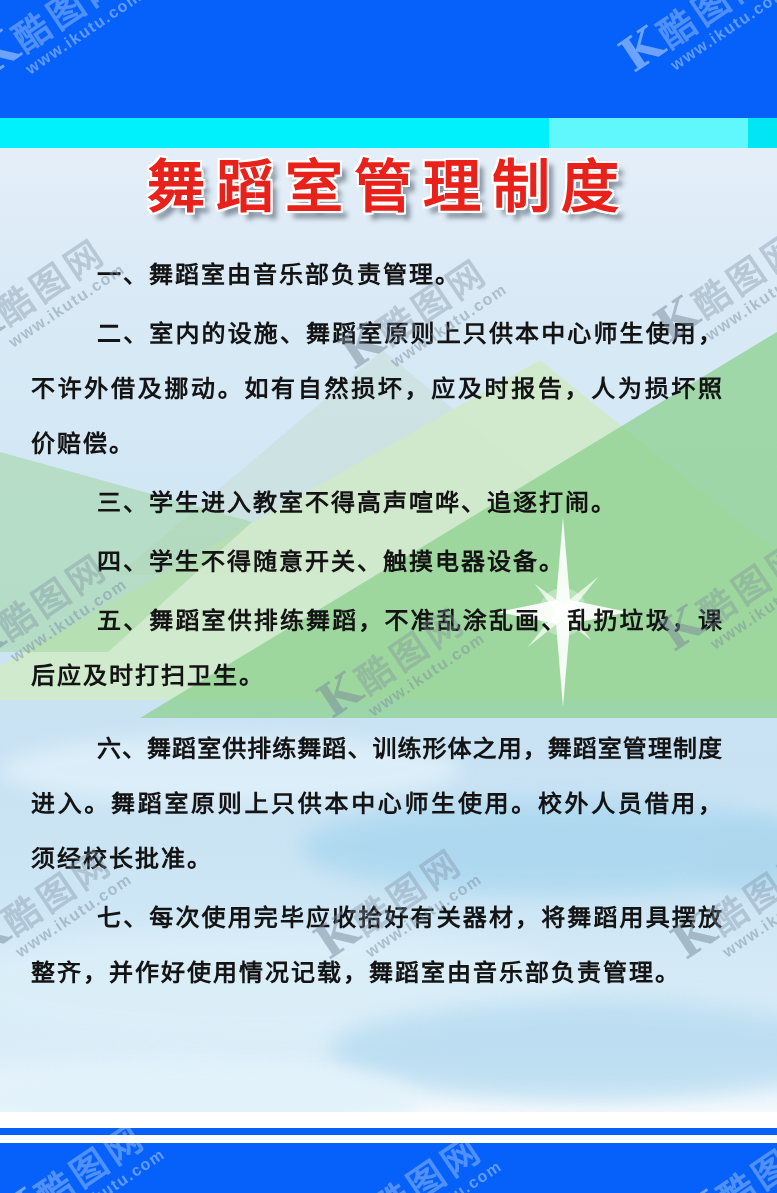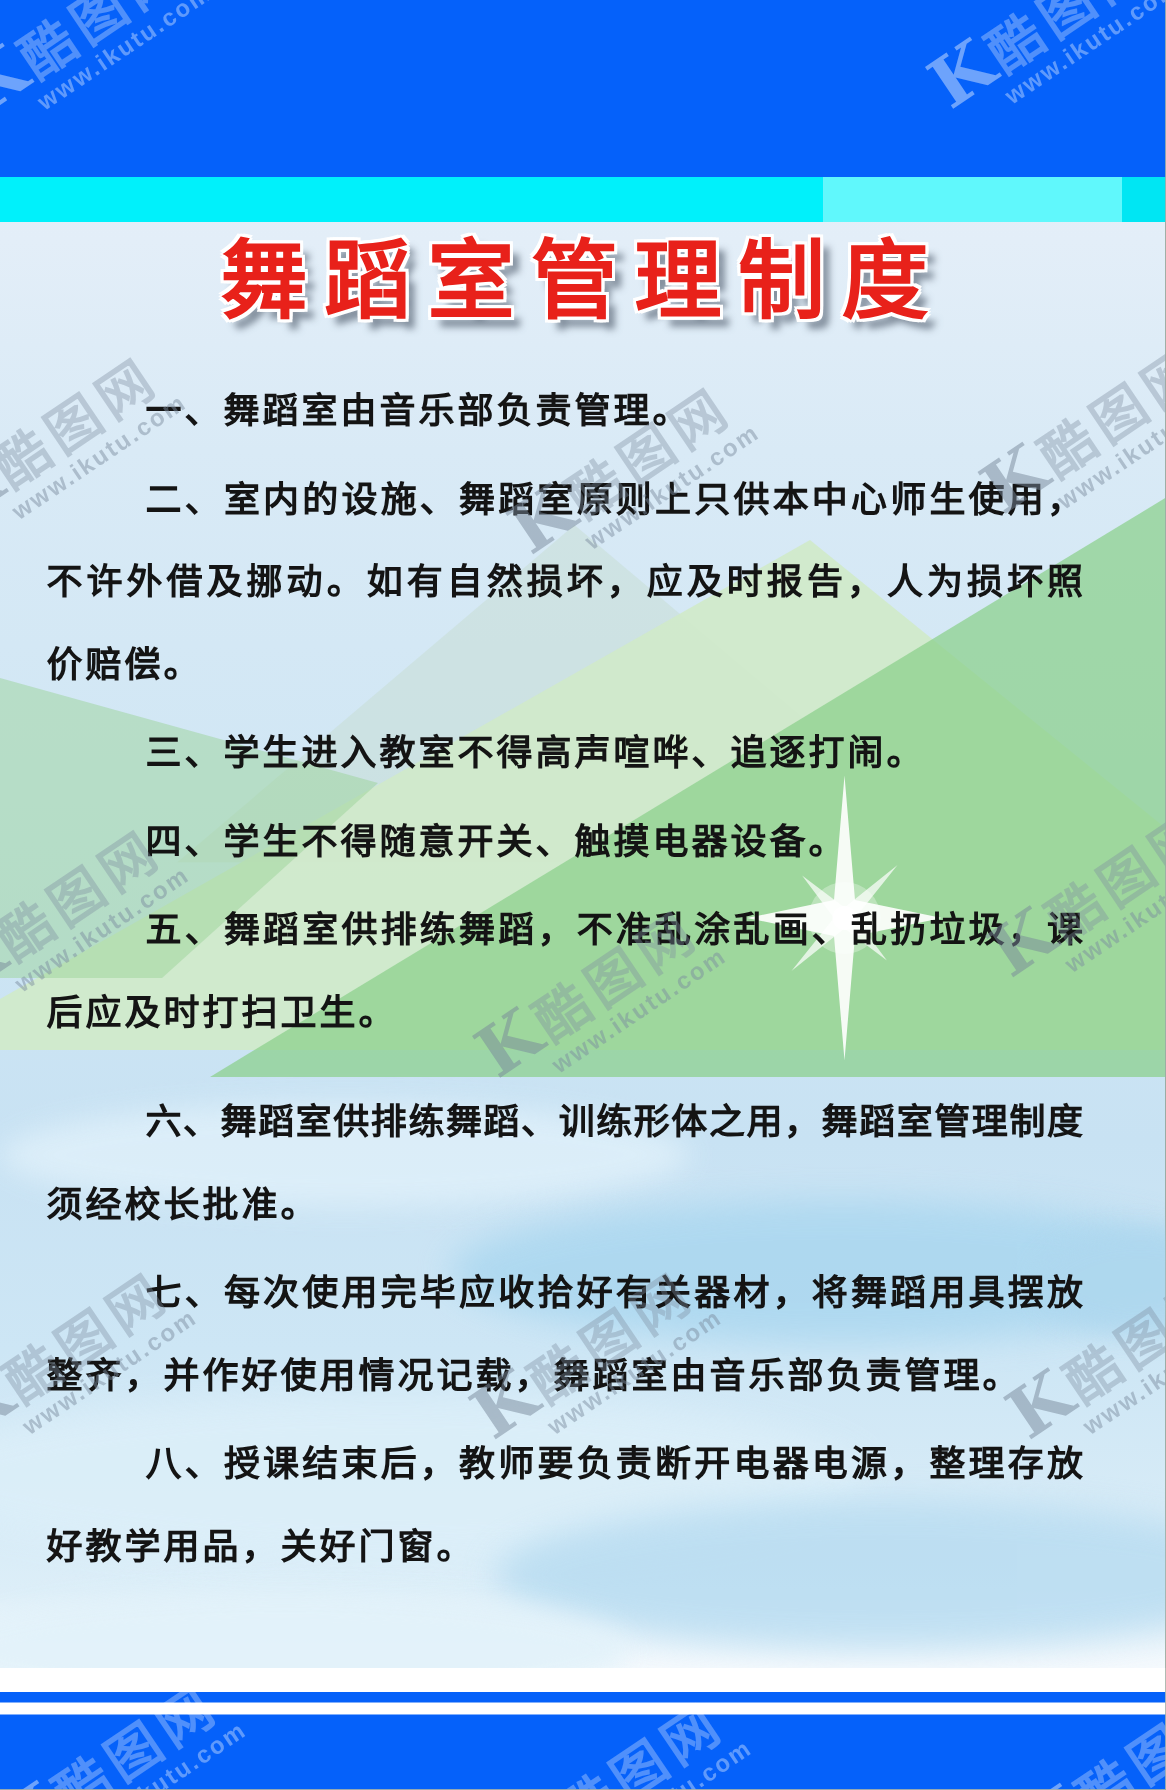--- a/index.html
+++ b/index.html
@@ -115,30 +115,27 @@
       </div>
       <div class="para">
         <div class="line first">四、学生不得随意开关、触摸电器设备。</div>
       </div>
       <div class="para">
         <div class="line first fill">五、舞蹈室供排练舞蹈，不准乱涂乱画、乱扔垃圾，课</div>
         <div class="line">后应及时打扫卫生。</div>
       </div>
       <div class="para">
         <div class="line first fill">六、舞蹈室供排练舞蹈、训练形体之用，舞蹈室管理制度</div>
+        <div class="line fill">进入。舞蹈室原则上只供本中心师生使用。校外人员借用，</div>
         <div class="line">须经校长批准。</div>
       </div>
       <div class="para">
         <div class="line first fill">七、每次使用完毕应收拾好有关器材，将舞蹈用具摆放</div>
         <div class="line">整齐，并作好使用情况记载，舞蹈室由音乐部负责管理。</div>
       </div>
-      <div class="para">
-        <div class="line first fill">八、授课结束后，教师要负责断开电器电源，整理存放</div>
-        <div class="line">好教学用品，关好门窗。</div>
-      </div>
     </div>
 
   <div id="watermarks">
       <div class="wm light" style="left: 55px; top: 22px;">
         <div class="wm-rot">
           <div class="wm-l1">
             <span class="k">K</span>
             <span class="nm">酷图网</span>
           </div>
           <div class="url">www.ikutu.com</div>

